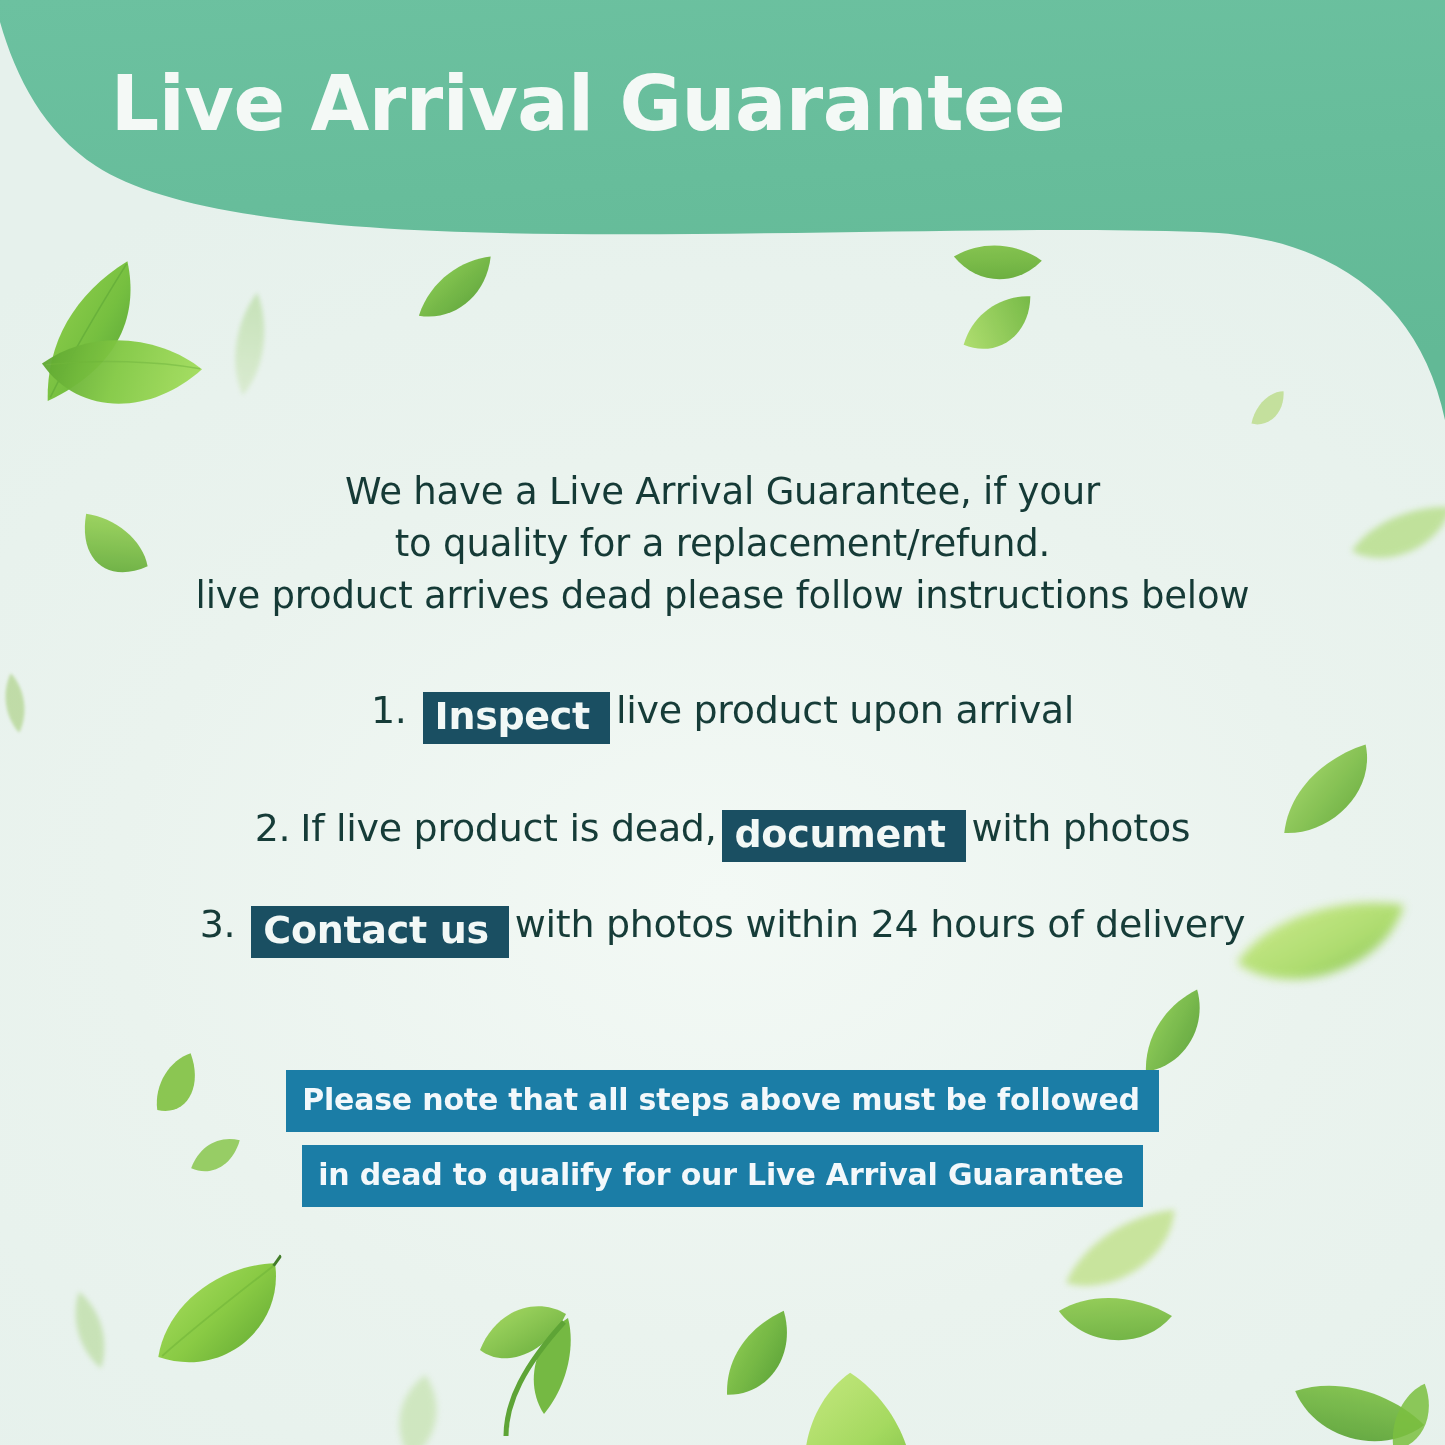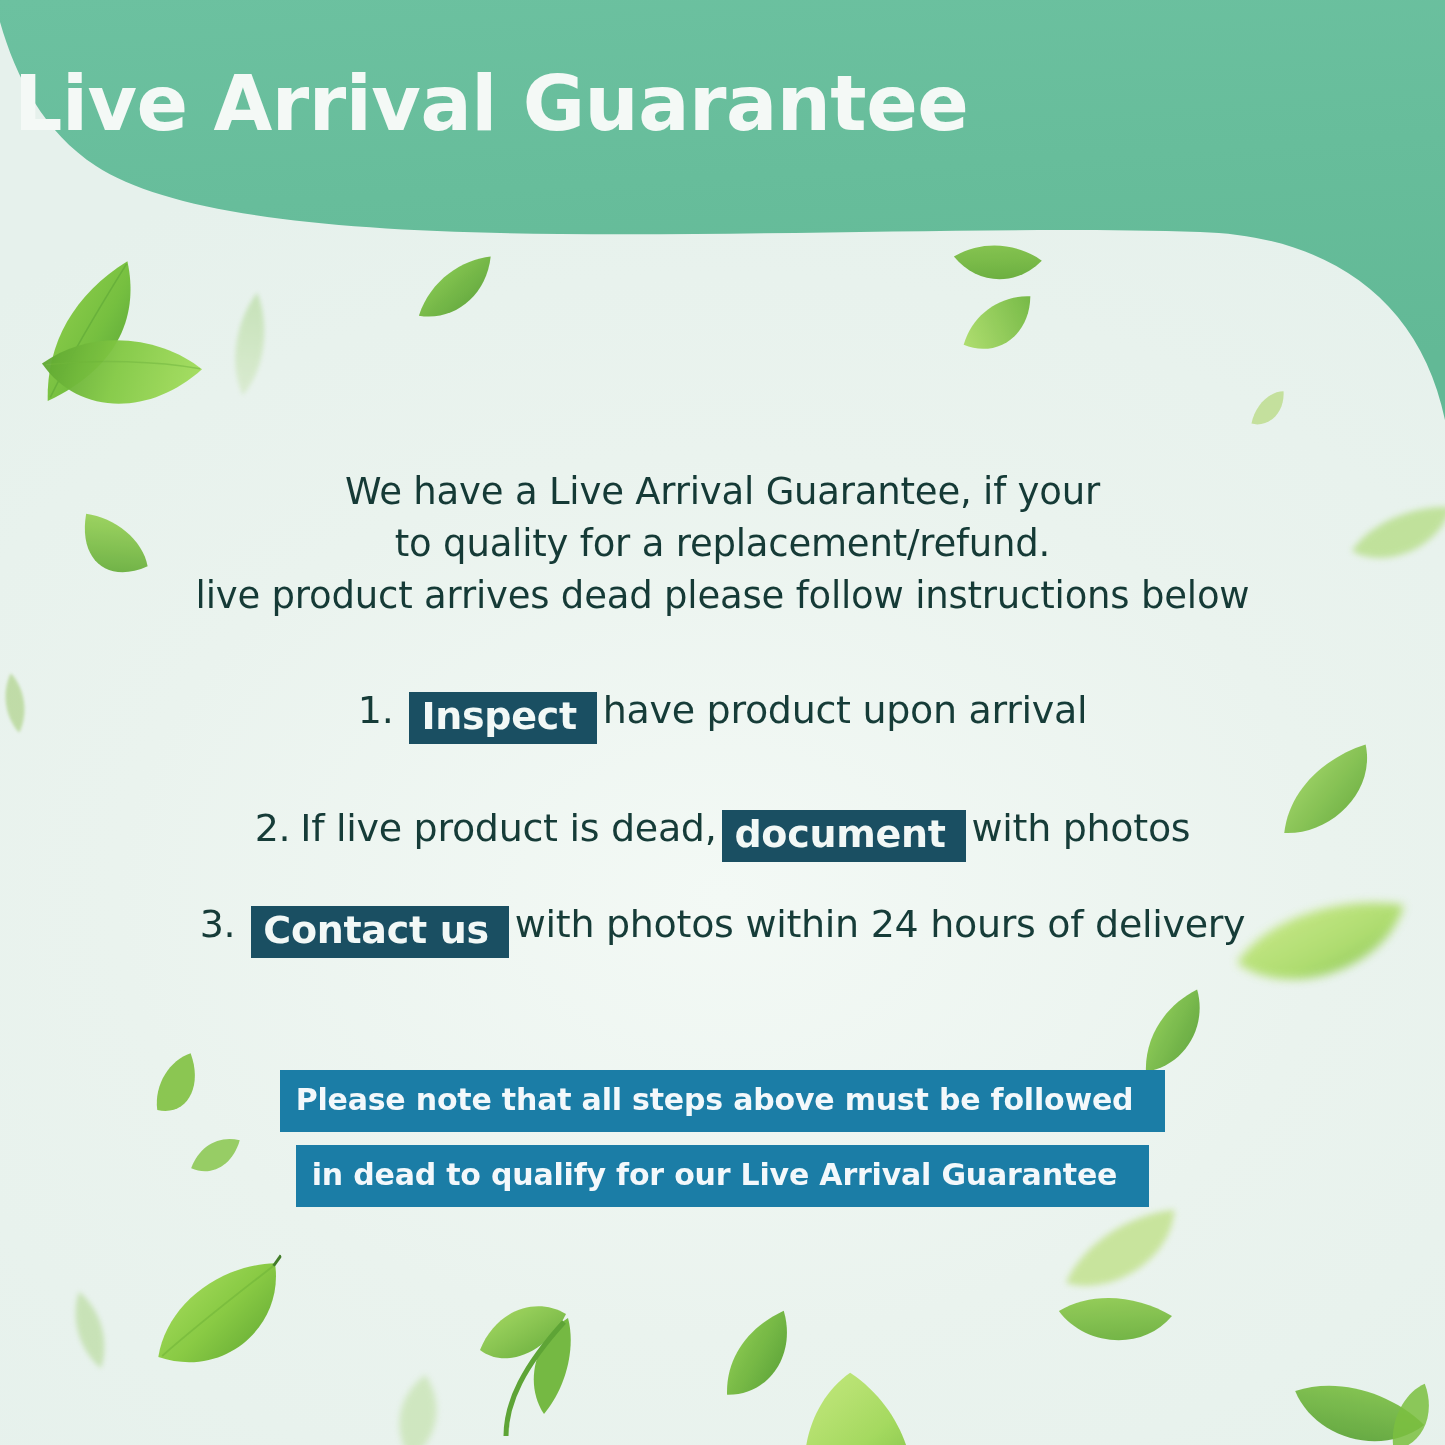--- a/index.html
+++ b/index.html
@@ -33,20 +33,21 @@
     z-index: 2;
     pointer-events: none;
   }
 
   .header-title {
     position: absolute;
     z-index: 5;
     left: 0;
     top: 66px;
     width: 1162px;
+    text-align: center;
     padding-left: 14px;
     box-sizing: border-box;
     color: #f4f9f6;
     font-family: "DejaVu Sans", sans-serif;
     font-weight: 700;
     font-size: 76px;
     letter-spacing: -0.5px;
     line-height: 1;
     white-space: nowrap;
   }
@@ -134,21 +135,21 @@
   }
   .note-line {
     display: inline-block;
     background: #1b7da6;
     color: #f3f8fb;
     font-family: "DejaVu Sans", sans-serif;
     font-weight: 700;
     font-size: 30px;
     line-height: 36px;
     letter-spacing: -0.2px;
-    padding: 12px 32px 14px 16px;
+    padding: 12px 19px 14px 16px;
     white-space: nowrap;
   }
   .note-gap { height: 13px; }
 </style>
 </head>
 <body>
 
 <div id="poster">
 
   <svg class="header-blob" viewBox="0 0 1445 470" preserveAspectRatio="none" aria-hidden="true">
@@ -431,21 +432,21 @@
 
     <div class="intro">
       <span class="ln">We have a Live Arrival Guarantee, if your</span>
       <span class="ln">to quality for a replacement/refund.</span>
       <span class="ln">live product arrives dead please follow instructions below</span>
     </div>
 
     <div class="steps">
 
       <div class="step s1">
-        <span class="step-num">1.</span><span class="hl">Inspect</span><span>have product upon arrival</span>
+        <span class="step-num">1.</span><span class="hl">Inspect</span><span>live product upon arrival</span>
       </div>
 
       <div class="step s2">
         <span class="step-num">2.</span><span>If live product is dead,</span><span class="hl">document</span><span>with photos</span>
       </div>
 
       <div class="step s3">
         <span class="step-num">3.</span><span class="hl">Contact us</span><span>with photos within 24 hours of delivery</span>
       </div>
 

